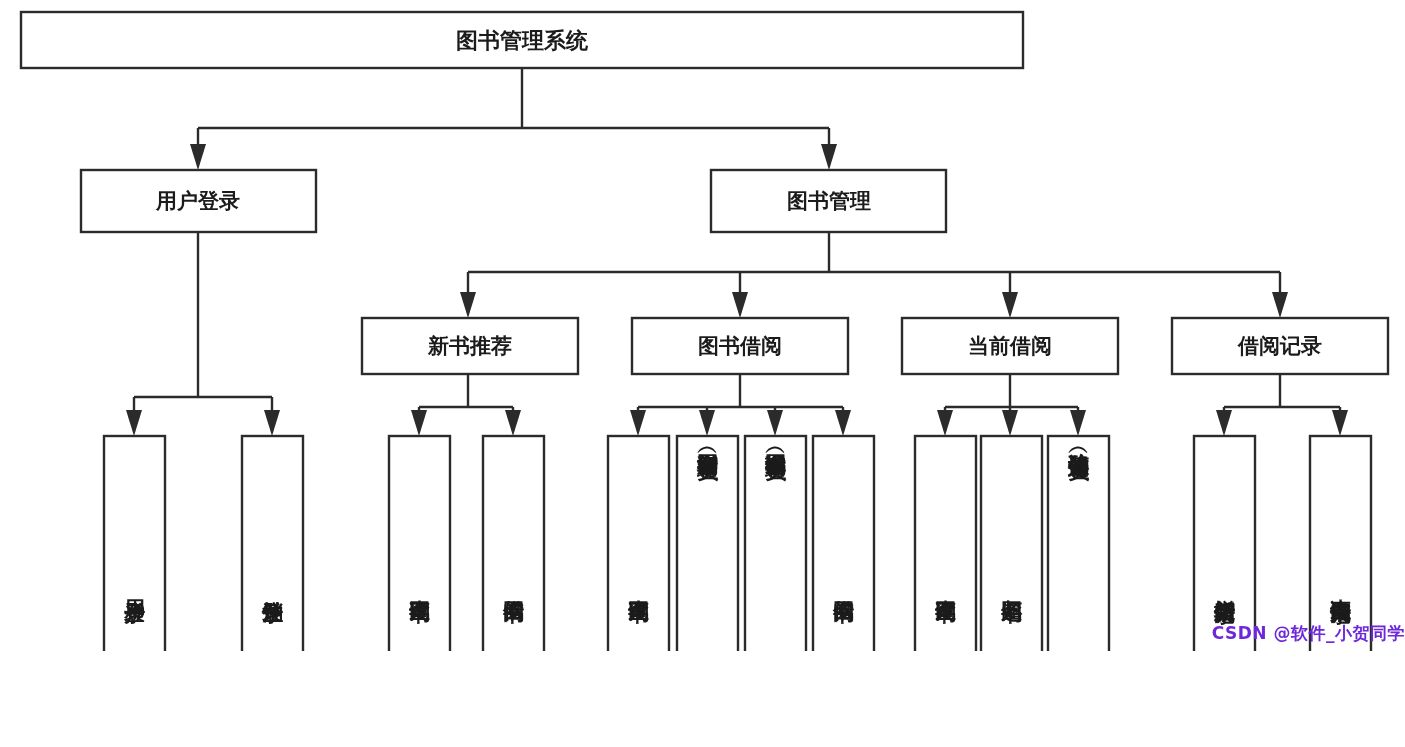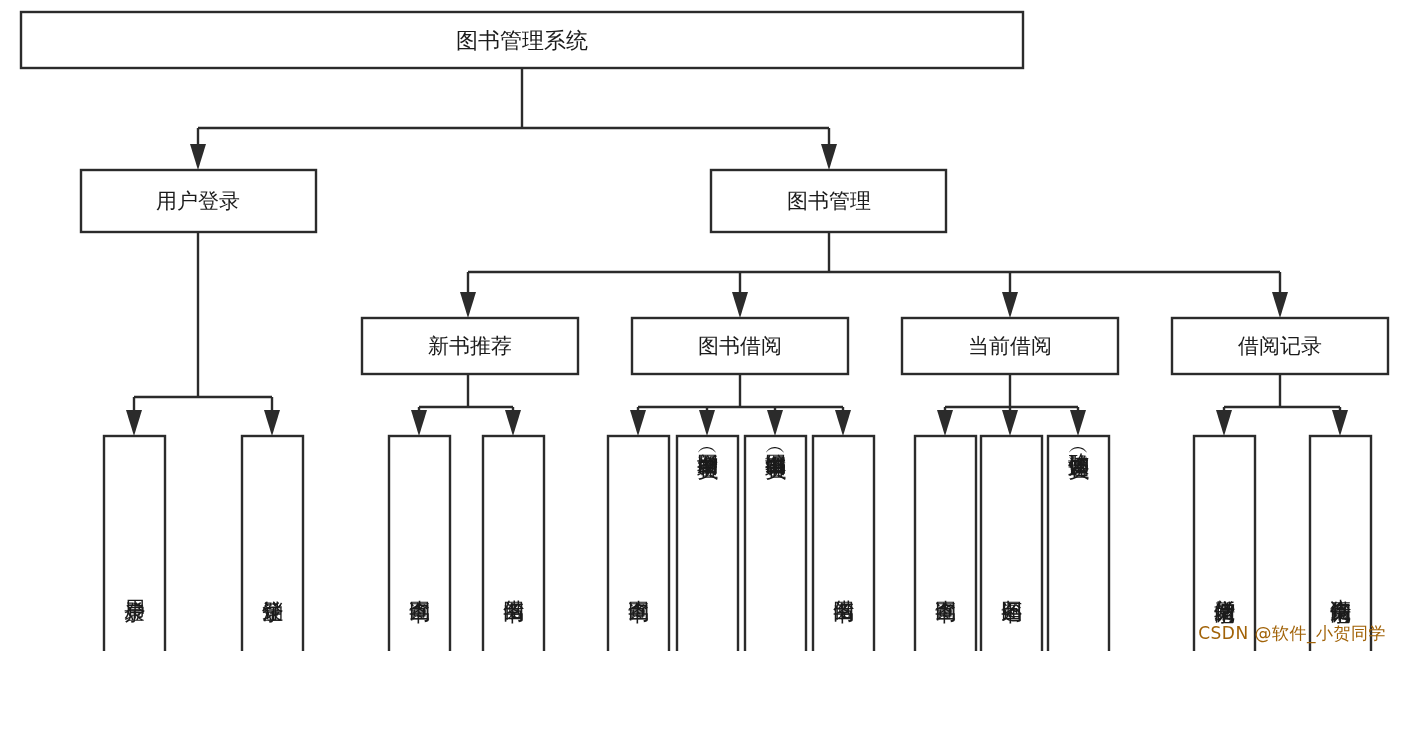--- a/index.html
+++ b/index.html
@@ -10,20 +10,21 @@
   }
   body {
     font-family: "DejaVu Sans", "Liberation Sans", sans-serif;
   }
   #diagram-root {
     position: relative;
     width: 1405px;
     height: 651px;
     background: #ffffff;
     overflow: hidden;
+    font-weight: bold;
   }
   svg#flowchart {
     position: absolute;
     left: 0;
     top: 0;
     width: 1405px;
     height: 747px;
     display: block;
   }
   .node-box {
@@ -68,25 +69,25 @@
     text-orientation: upright;
     font-family: "DejaVu Sans", "Liberation Sans", sans-serif;
     font-size: 21px;
     line-height: 1.08;
     color: #1b1b1b;
     letter-spacing: 1px;
     white-space: nowrap;
   }
   #watermark {
     position: absolute;
-    right: 19px;
+    right: 0;
     bottom: 6px;
     font-family: "DejaVu Sans", "Liberation Sans", sans-serif;
     font-size: 17px;
-    color: #a16207;
+    color: #6d28d9;
     white-space: nowrap;
     letter-spacing: 0.5px;
   }
 </style>
 </head>
 <body>
 
 <div id="diagram-root">
 
   <svg id="flowchart" viewBox="0 0 1405 747">

